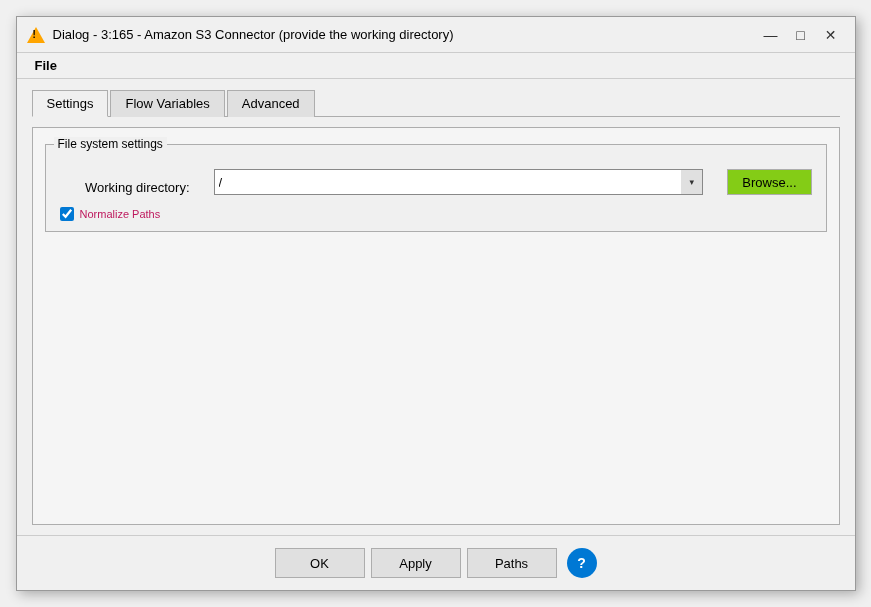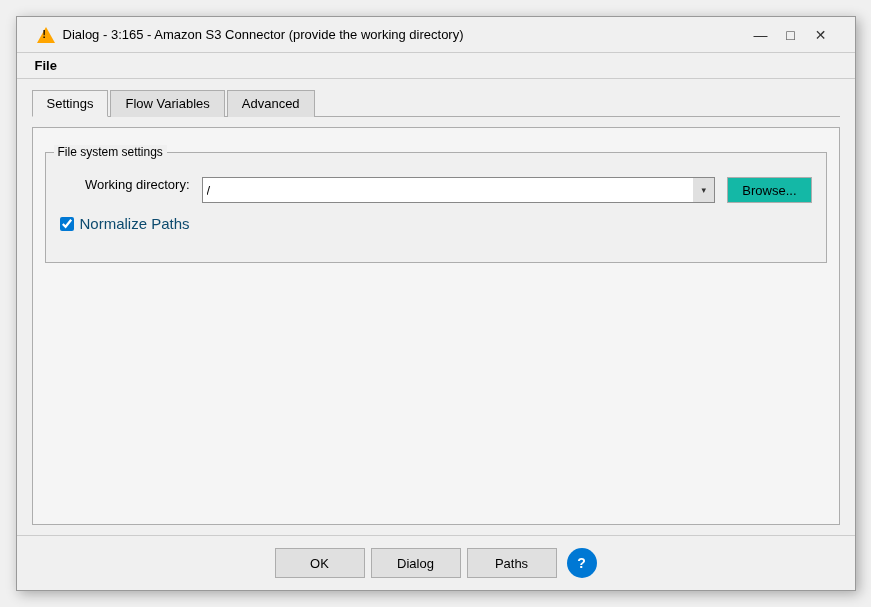--- a/index.html
+++ b/index.html
@@ -26,21 +26,21 @@
       background: #f0f0f0;
       border: 1px solid #999;
       box-shadow: 3px 3px 12px rgba(0,0,0,0.3);
       display: flex;
       flex-direction: column;
     }
 
     .title-bar {
       background: #f0f0f0;
       border-bottom: 1px solid #ccc;
-      padding: 6px 20px;
+      padding: 6px 10px;
       display: flex;
       align-items: center;
       justify-content: space-between;
       height: 36px;
     }
 
     .title-bar-left {
       display: flex;
       align-items: center;
       gap: 8px;
@@ -149,41 +149,41 @@
       border: 1px solid #adadad;
       background: #f5f5f5;
       padding: 12px;
       display: flex;
       flex-direction: column;
     }
 
     .group-box {
       border: 1px solid #adadad;
       background: #f0f0f0;
-      padding: 10px 14px 30px 14px;
+      padding: 10px 14px 10px 14px;
       position: relative;
-      margin-top: 12px;
+      margin-top: 4px;
     }
 
     .group-box-title {
       position: absolute;
       top: -8px;
       left: 8px;
       background: #f0f0f0;
       padding: 0 4px;
       font-size: 12px;
       font-weight: normal;
       color: #000;
     }
 
     .form-row {
       display: flex;
-      align-items: flex-start;
+      align-items: flex-end;
       margin-top: 14px;
-      gap: 12px;
+      gap: 24px;
     }
 
     .form-label {
       width: 130px;
       text-align: right;
       font-size: 13px;
       color: #000;
       flex-shrink: 0;
     }
 
@@ -216,21 +216,21 @@
       display: flex;
       align-items: center;
       justify-content: center;
       font-size: 9px;
       color: #333;
     }
 
     .browse-btn {
       height: 26px;
       padding: 0 14px;
-      background: #14b8a6;
+      background: #84cc16;
       border: 1px solid #adadad;
       cursor: pointer;
       font-size: 13px;
       flex-shrink: 0;
     }
 
     .checkbox-row {
       display: flex;
       align-items: center;
       margin-top: 12px;
@@ -238,22 +238,22 @@
     }
 
     .checkbox-input {
       width: 14px;
       height: 14px;
       cursor: pointer;
       accent-color: #0078d4;
     }
 
     .checkbox-label {
-      font-size: 15px;
-      color: #0c4a6e;
+      font-size: 11px;
+      color: #be185d;
       cursor: pointer;
     }
 
     .dialog-footer {
       padding: 12px 15px;
       display: flex;
       align-items: center;
       justify-content: center;
       gap: 6px;
       border-top: 1px solid #ccc;
@@ -349,18 +349,18 @@
       </div>
 
       <div class="spacer"></div>
 
     </div>
 
   </div>
 
   <div class="dialog-footer">
     <button class="footer-btn">OK</button>
-    <button class="footer-btn">Dialog</button>
+    <button class="footer-btn">Apply</button>
     <button class="footer-btn">Paths</button>
     <button class="help-btn">?</button>
   </div>
 
 </div>
 
 </body></html>

